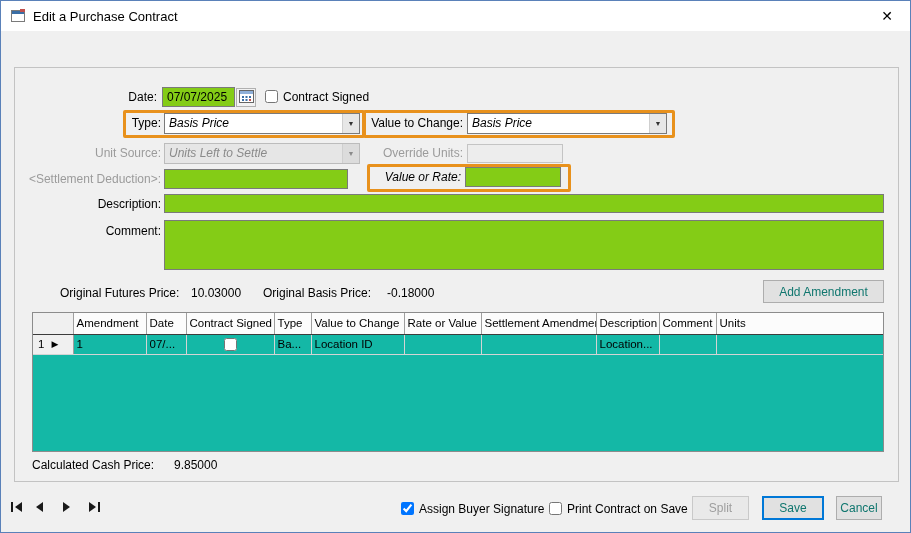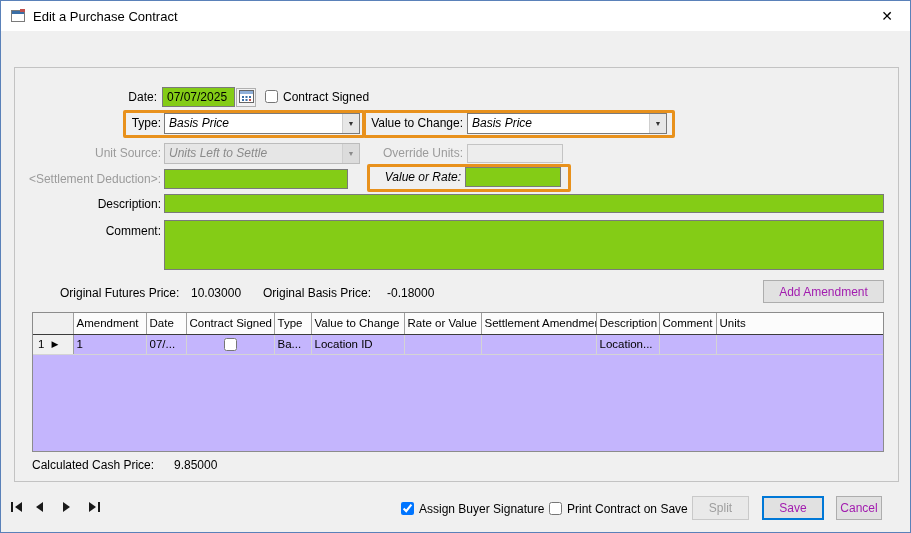--- a/index.html
+++ b/index.html
@@ -36,31 +36,31 @@
            align-items:stretch; cursor:default; }
   .combo .val { flex:1; padding:2px 4px; white-space:nowrap; overflow:hidden;font-style:italic; }
   .combo .arrow { width:17px; display:flex; align-items:center; justify-content:center;
                   font-size:7px; color:#333; background:#e7e7e7; border-left:1px solid #cfcfcf; }
   .combo.disabled { background:#e6e6e6; border-color:#bcbcbc; color:#8a8a8a; }
   .combo.disabled .arrow { background:#dcdcdc; color:#8a8a8a; }
 
   .hl { position:absolute; border:3px solid #E8911C; border-radius:2px; pointer-events:none; z-index:2; }
 
   .btn { position:absolute; background:#e1e1e1; border:1px solid #adadad; font-family:"Liberation Sans", sans-serif;
-         font-size:12px; text-align:center; cursor:pointer; color:#a21caf; }
+         font-size:12px; text-align:center; cursor:pointer; color:#0f766e; }
   .btn.disabled { color:#9e9e9e; background:#e9e9e9; border-color:#c9c9c9; cursor:default; }
   .btn.default { border:2px solid #0078D7; }
 
   .cb { position:absolute; width:13px; height:13px; margin:0; }
 
   .cal-btn { position:absolute; width:20px; height:19px; background:#f2f2f2; border:1px solid #b0b0b0;
              display:flex; align-items:center; justify-content:center; cursor:pointer; padding:0; }
 
   .grid { position:absolute; left:17px; top:244px; width:852px; height:140px;
-          background:#c4b5fd; border:1px solid #8c8c8c; overflow:hidden; }
+          background:#14b8a6; border:1px solid #8c8c8c; overflow:hidden; }
   .grid table { border-collapse:collapse; table-layout:fixed; width:852px;
                 font-size:11.5px; }
   .grid th { font-weight:normal; text-align:left; padding:2px 3px; height:21px; background:#fcfcfc;
              border-bottom:1px solid #3c3c3c; border-right:1px solid #9f9f9f;
              white-space:nowrap; overflow:hidden; }
   .grid td { padding:1px 3px; height:20px; border-right:1px solid #d4d4d4; border-bottom:1px solid #d4d4d4;
              white-space:nowrap; overflow:hidden; }
   .grid .rowhdr { background:#f0f0f0; border-right:1px solid #9f9f9f; }
   .grid td.center { text-align:center; }
   .grid input[type=checkbox] { position:static; width:13px; height:13px; margin:0; vertical-align:middle; }

